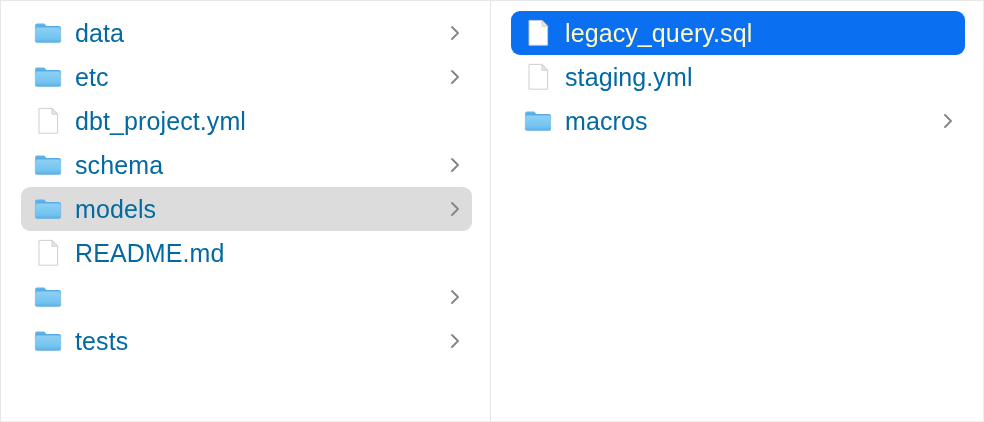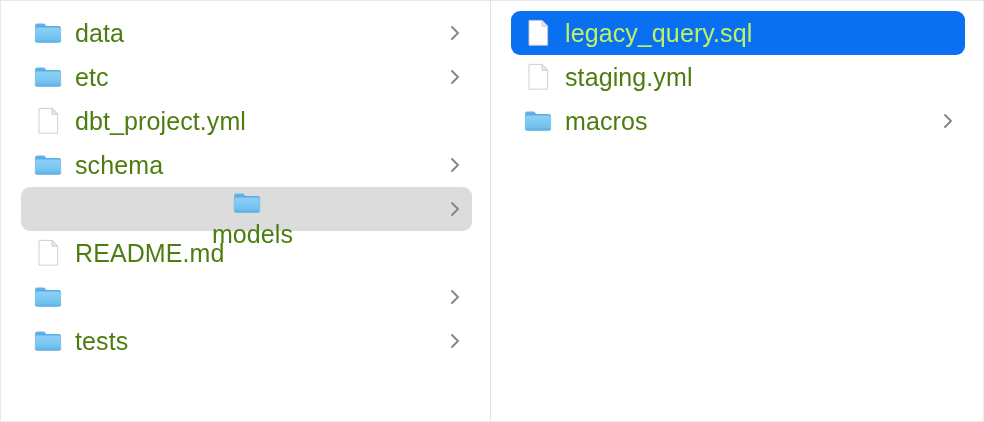--- a/index.html
+++ b/index.html
@@ -58,21 +58,20 @@
   .column-right .row {
     margin: 0 18px 0 20px;
     padding-left: 12px;
   }
 
   .row-pill {
     border-radius: 9px;
   }
   .row.selected-gray {
     background: #dcdcdc;
-    flex-direction: column;
   }
   .row.selected-blue {
     background: #0a6ff0;
   }
 
   .icon {
     width: 30px;
     height: 32px;
     flex: 0 0 30px;
     margin-right: 12px;
@@ -81,27 +80,27 @@
   }
   .icon svg {
     display: block;
     width: 30px;
     height: 32px;
   }
 
   .row-label {
     font-size: 25px;
     line-height: 30px;
-    color: #4d7c0f;
+    color: #0369a1;
     letter-spacing: 0.1px;
     white-space: nowrap;
     font-weight: 400;
   }
   .row.selected-blue .row-label {
-    color: #bef264;
+    color: #fef9c3;
   }
 
   .chevron {
     position: absolute;
     right: 12px;
     top: 50%;
     transform: translateY(-50%);
     width: 10px;
     height: 16px;
     display: block;

